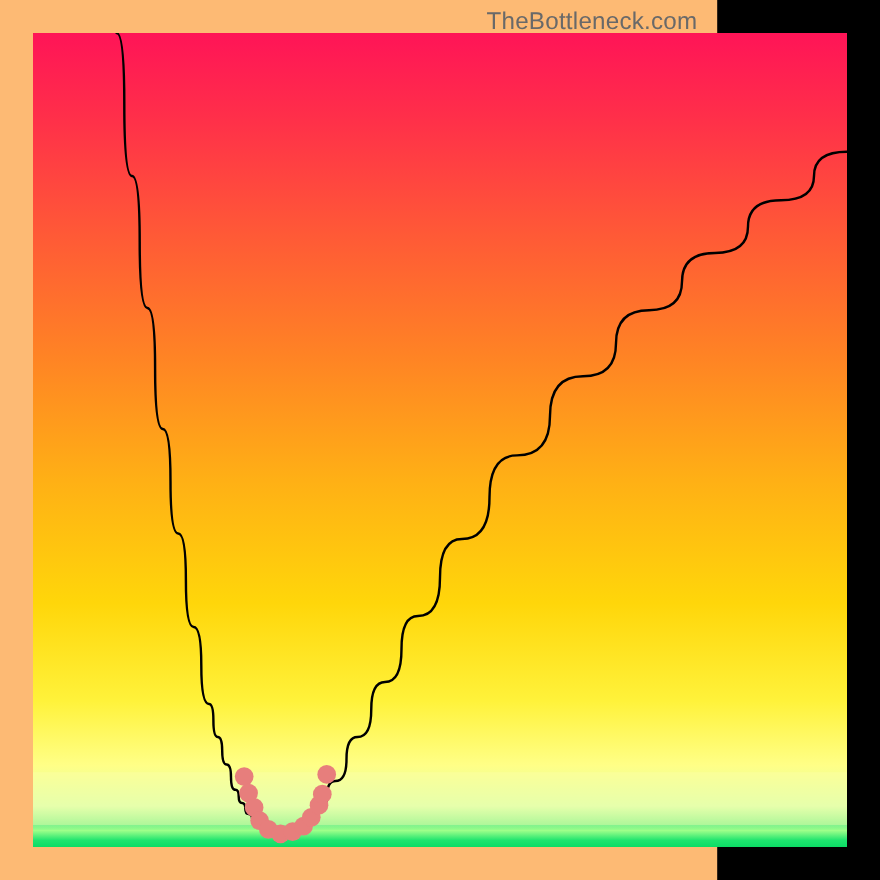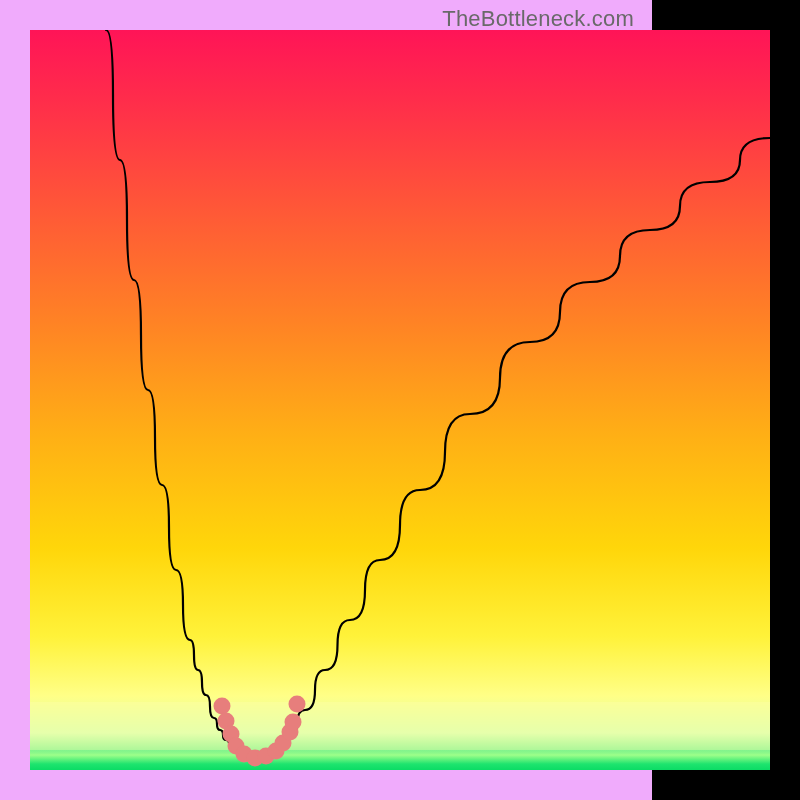--- a/index.html
+++ b/index.html
@@ -1,21 +1,21 @@
 <!DOCTYPE html>
 <html><head>
 <meta charset="utf-8">
 <style>
   * { margin: 0; padding: 0; box-sizing: border-box; }
   html, body { width: 800px; height: 800px; overflow: hidden; background: #000; }
   .frame {
     position: relative;
     width: 652px;
     height: 800px;
-    background: #f0abfc;
+    background: #fdba74;
     text-align: right;
   }
   .watermark {
     position: absolute;
     top: 6px;
     right: 18px;
     font-family: Arial, Helvetica, sans-serif;
     font-size: 22px;
     color: #696969;
     letter-spacing: 0.2px;

